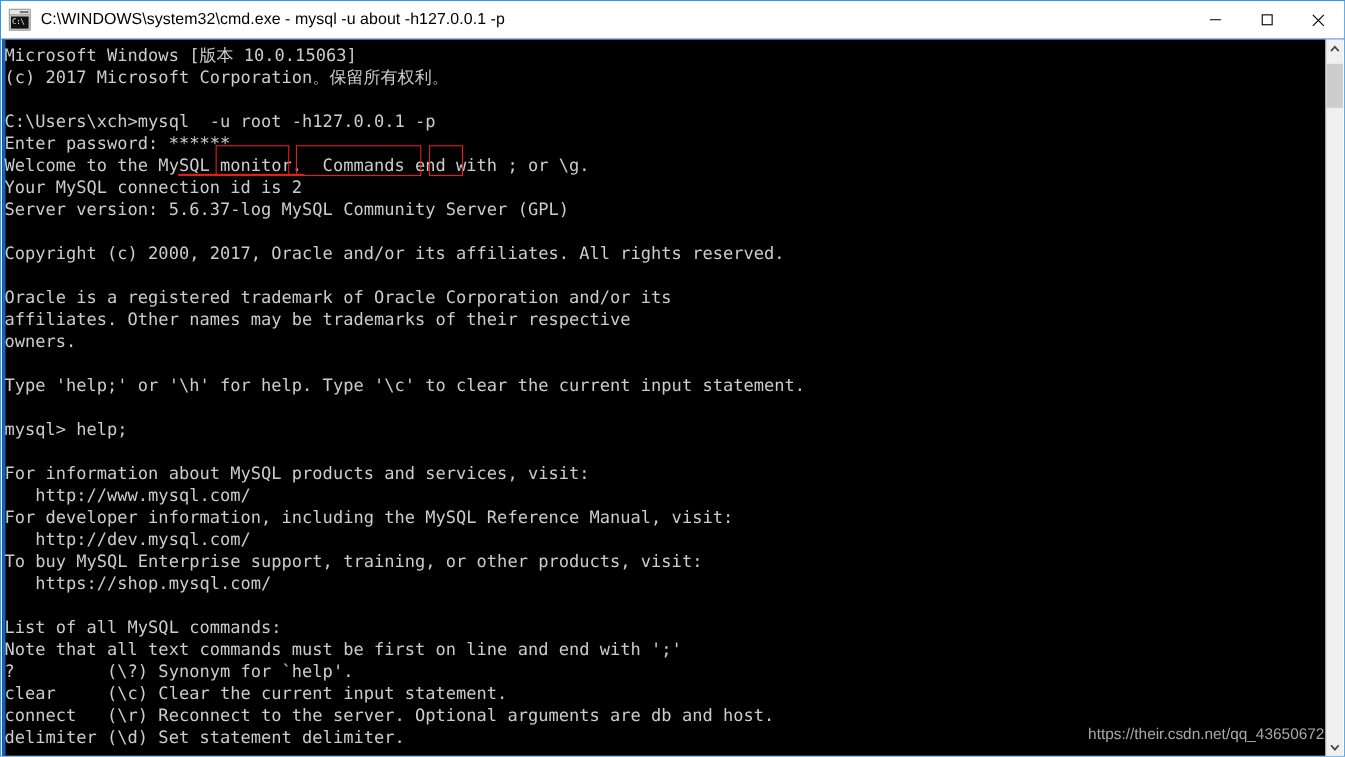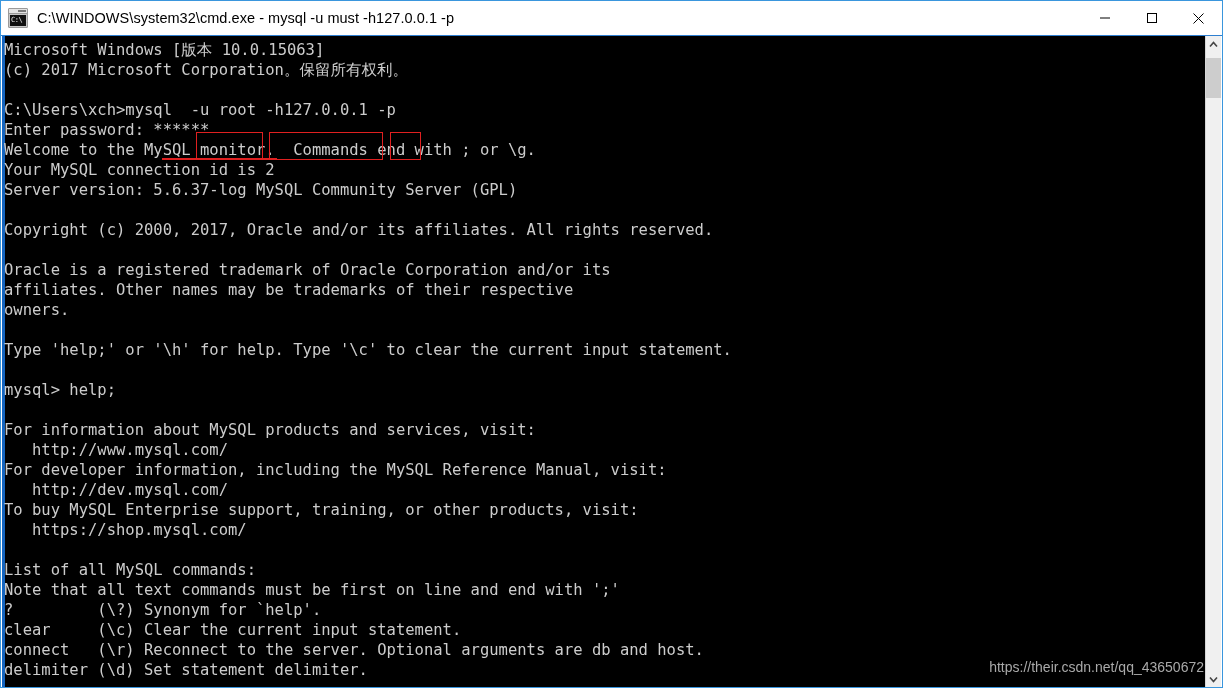--- a/index.html
+++ b/index.html
@@ -184,21 +184,21 @@
 </head>
 <body>
 
 <div class="window">
 
   <div class="titlebar">
     <div class="title-icon">
       <div class="bar"></div>
       <div class="screen">C:\</div>
     </div>
-    <div class="title-text">C:\WINDOWS\system32\cmd.exe - mysql  -u must -h127.0.0.1 -p</div>
+    <div class="title-text">C:\WINDOWS\system32\cmd.exe - mysql  -u about -h127.0.0.1 -p</div>
 
     <div class="winbtns">
       <div class="winbtn">
         <svg width="12" height="12" viewBox="0 0 12 12">
           <line x1="1" y1="6" x2="11" y2="6" stroke="#000" stroke-width="1"></line>
         </svg>
       </div>
       <div class="winbtn">
         <svg width="12" height="12" viewBox="0 0 12 12">
           <rect x="1.5" y="1.5" width="9" height="9" fill="none" stroke="#000" stroke-width="1"></rect>

